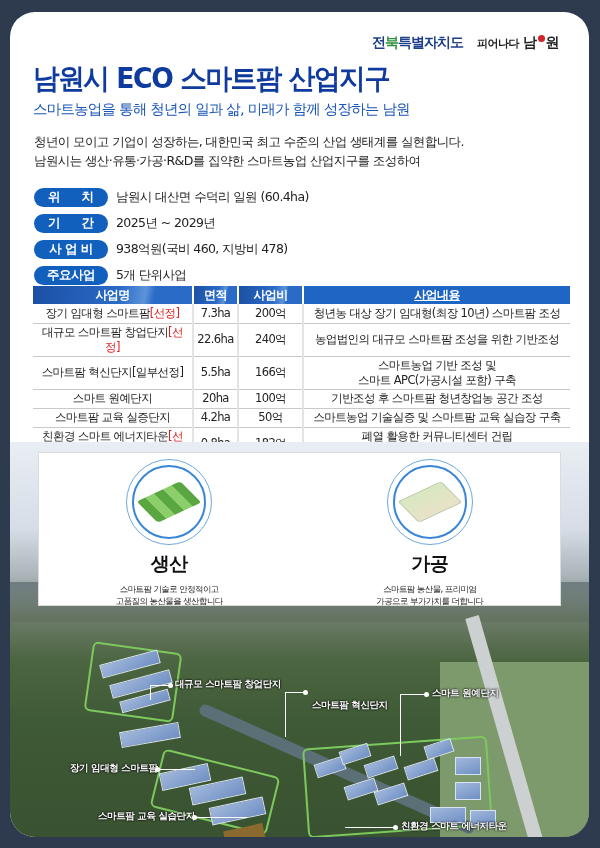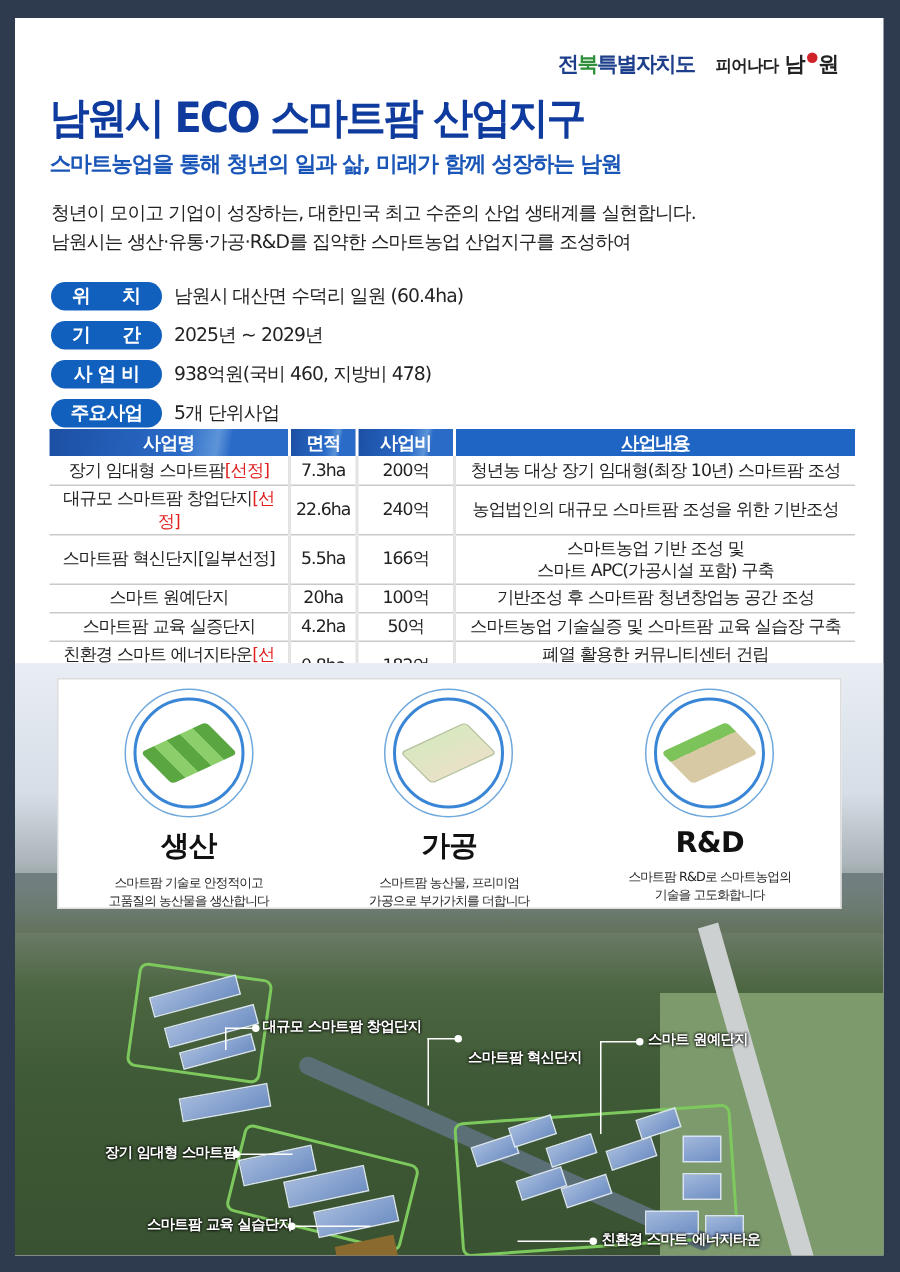--- a/index.html
+++ b/index.html
@@ -8,20 +8,21 @@
     background: #2e3a4e;
     font-family: "DejaVu Sans", "Liberation Sans", sans-serif;
     position: relative;
   }
   .page {
     position: absolute;
     left: 10px; top: 12px;
     width: 579px; height: 825px;
     background: #ffffff;
     overflow: hidden;
+    border-radius: 25px;
   }
   
   .logos {
     position: absolute; right: 30px; top: 22px;
     display: flex; align-items: center; gap: 14px;
   }
   .logo-jb {
     font-size: 14px; font-weight: bold; color: #1d3e8a; letter-spacing: -1px;
   }
   .logo-jb .g { color: #2f8f3a; }
@@ -35,21 +36,21 @@
     border-radius: 50%; position: relative; top: -5px; margin: 0 1px;
   }
   
   .title {
     position: absolute; left: 23px; top: 48px;
     font-size: 28px; font-weight: bold; color: #0f3a9e;
     letter-spacing: -1.5px; transform: scaleX(0.95); transform-origin: left;
   }
   .subtitle {
     position: absolute; left: 23px; top: 88px;
-    font-size: 14.5px; font-weight: bold; color: #1a56b8; letter-spacing: -0.8px;
+    font-size: 14.5px; font-weight: normal; color: #1a56b8; letter-spacing: -0.8px;
   }
   .intro {
     position: absolute; left: 24px; top: 120px;
     font-size: 12.5px; color: #222; line-height: 19px; letter-spacing: -0.6px;
   }
   
   .info { position: absolute; left: 24px; top: 172px; }
   .info-row { display: flex; align-items: center; height: 26px; }
   .pill {
     width: 74px; height: 19px; border-radius: 10px;
@@ -323,27 +324,15 @@
           <div class="inner">
             <div class="iso" style="background:linear-gradient(180deg,#d8e8c0,#e9e1c8);border:1px solid #b7c49e;"></div>
           </div>
         </div>
       <div class="card-title">가공</div>
       <div class="card-desc">
           <div>스마트팜 농산물, 프리미엄</div>
           <div>가공으로 부가가치를 더합니다</div>
         </div>
     </div>
-    <div class="card">
-      <div class="circle">
-          <div class="inner">
-            <div class="iso" style="background:linear-gradient(180deg,#7cc35a 0 30%,#d7c9a4 30%);"></div>
-          </div>
-        </div>
-      <div class="card-title">R&amp;D</div>
-      <div class="card-desc">
-          <div>스마트팜 R&amp;D로 스마트농업의</div>
-          <div>기술을 고도화합니다</div>
-        </div>
-    </div>
   </div>
 
 </div>
 
 </body></html>

